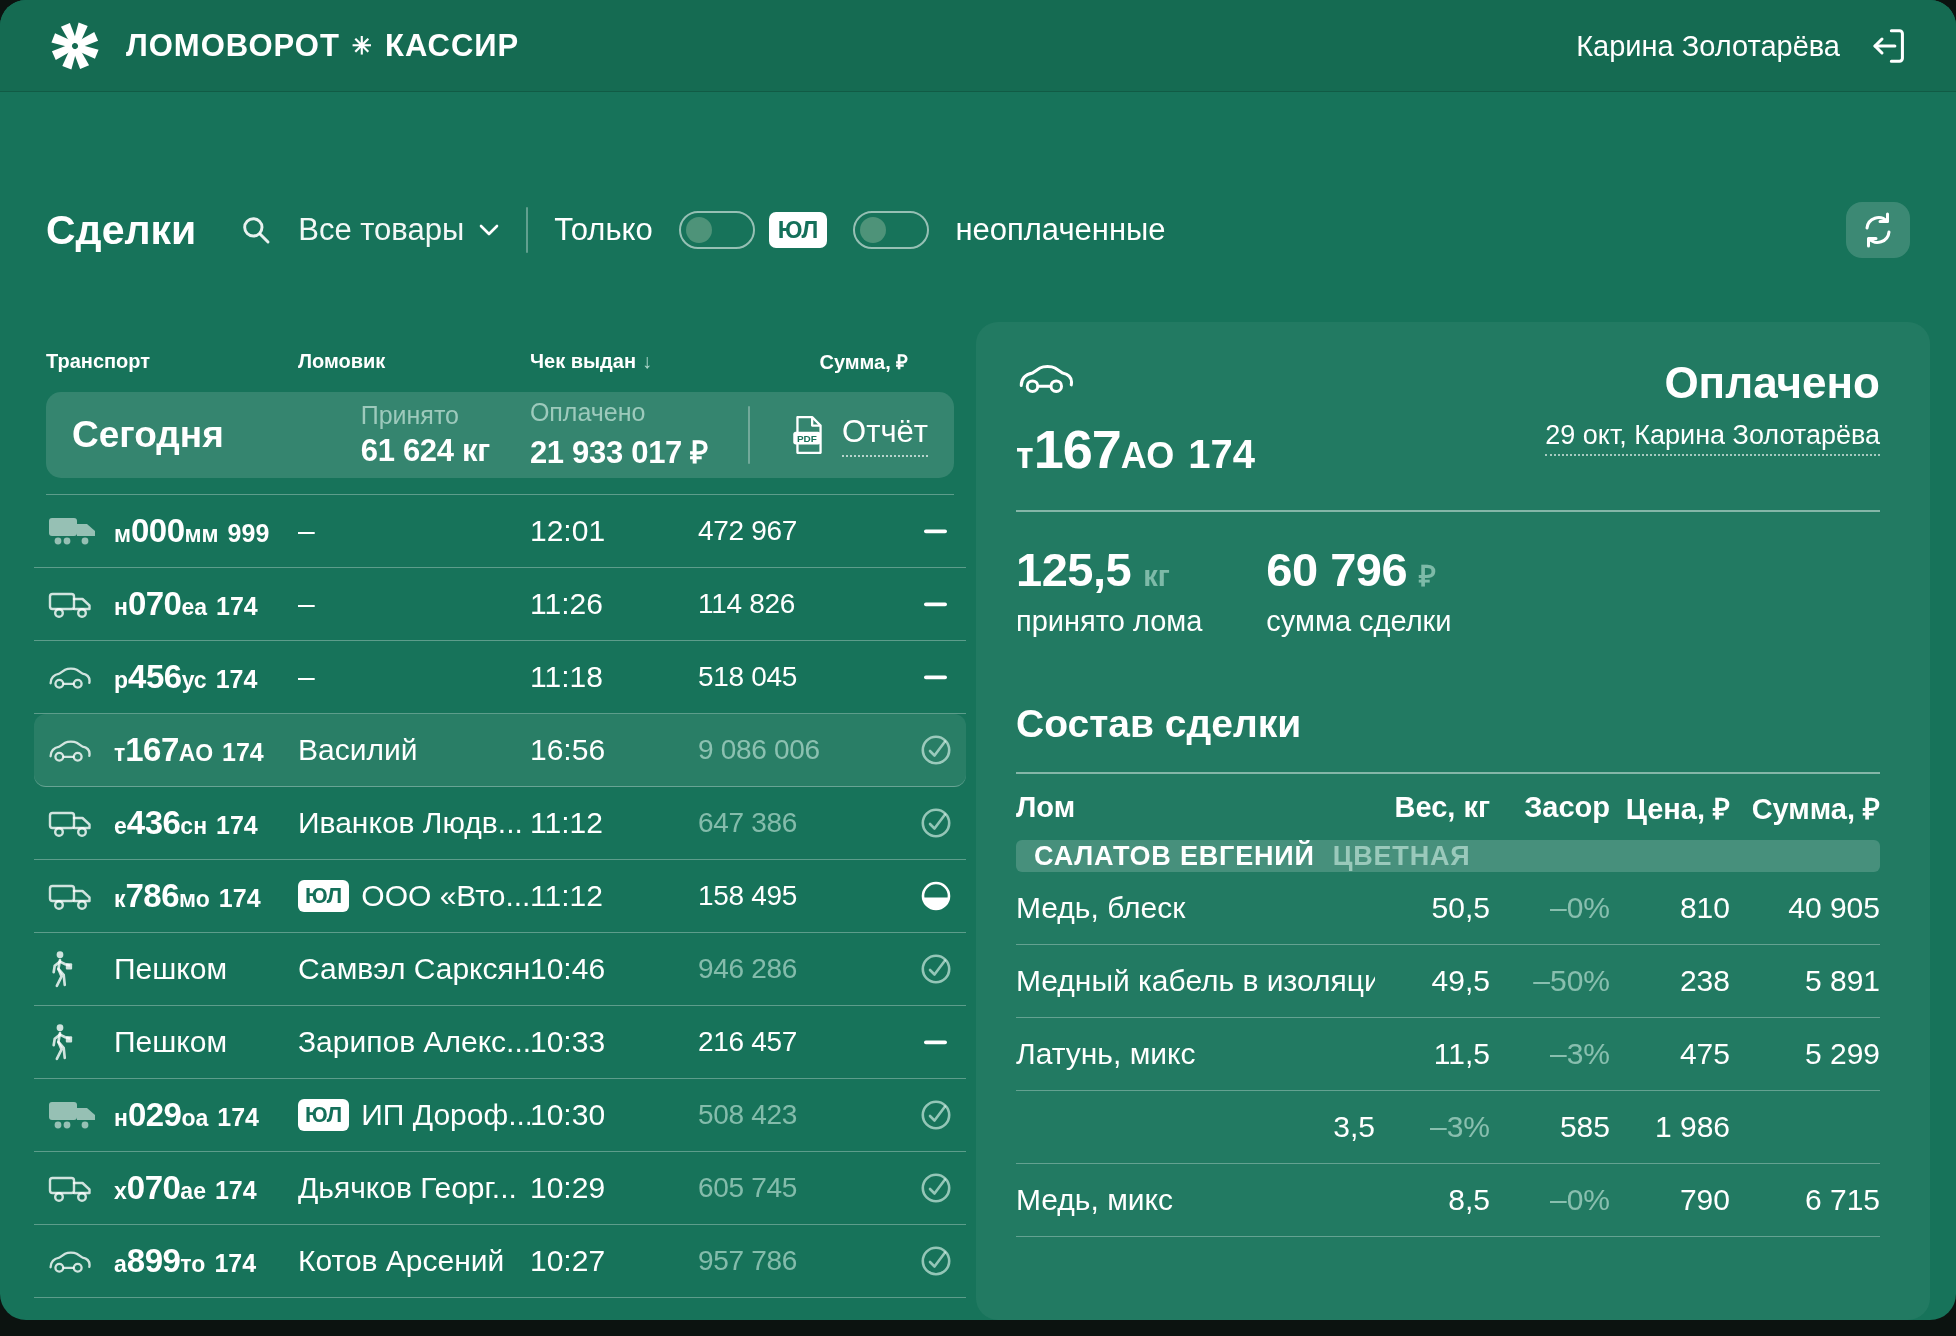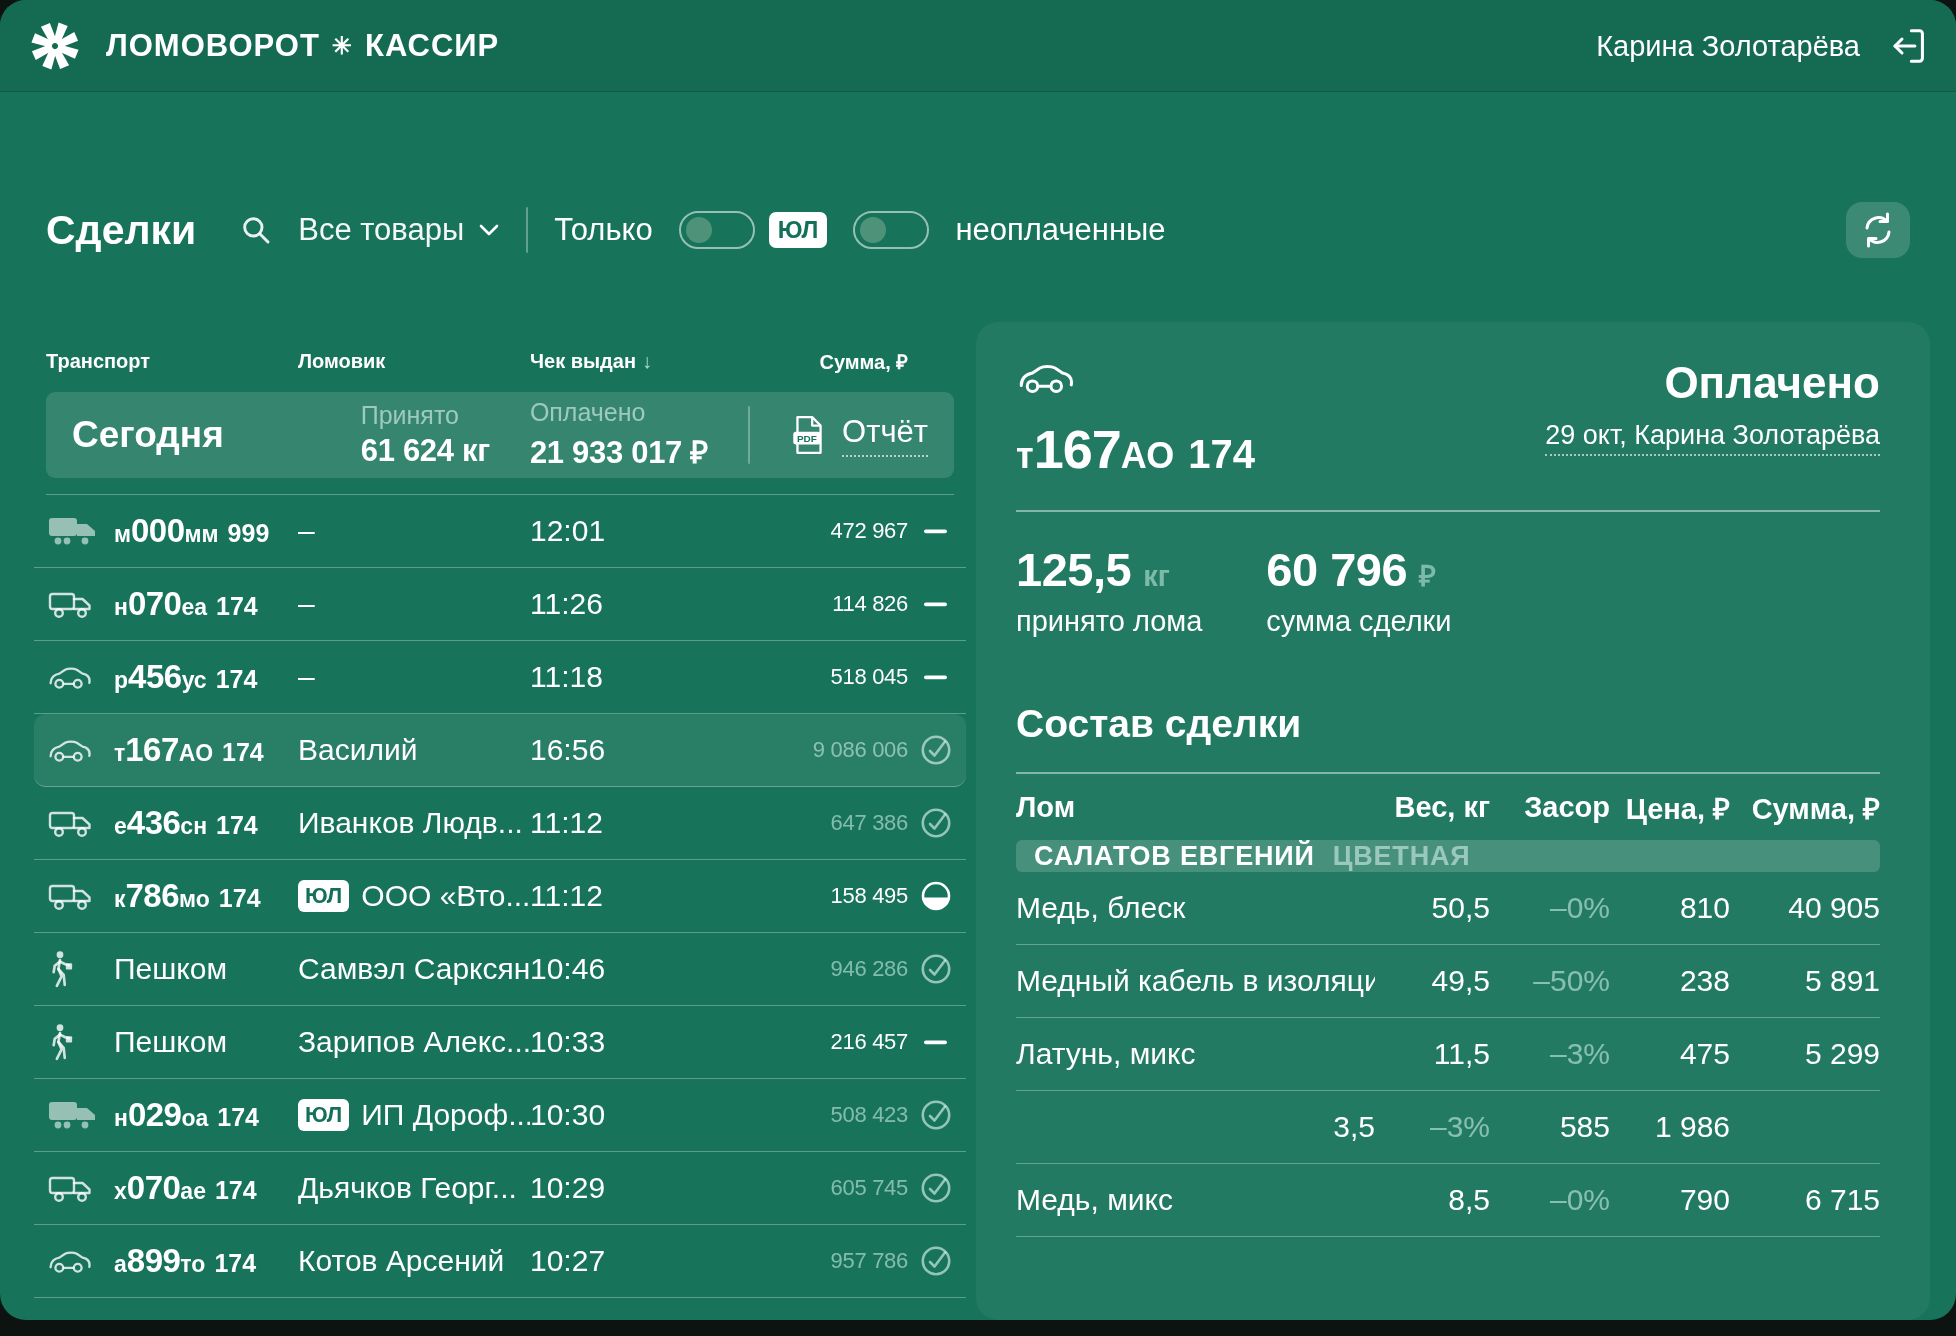--- a/index.html
+++ b/index.html
@@ -10,21 +10,21 @@
     color:#FFFFFF;
     position:relative;
   }
   .canvas {
     position:absolute; left:0; top:0; width:1956px; height:1320px;
     background:#17735A; border-radius:26px; overflow:hidden;
   }
   
   .topbar {
     height:92px; background:#156B52; display:flex; align-items:center;
-    justify-content:space-between; padding:0 26px;
+    justify-content:space-between; padding:0 46px;
     box-shadow: inset 0 -1px 0 rgba(0,0,0,0.15);
   }
   .brand { display:flex; align-items:center; gap:22px; }
   .brand-text { font-size:31px; font-weight:bold; letter-spacing:1px; display:flex; align-items:center; gap:12px; }
   .brand-sep { font-size:24px; }
   .user { display:flex; align-items:center; gap:28px; }
   .user-name { font-size:29px; }
   .icon-btn { background:transparent; border:none; cursor:pointer; padding:0; display:flex; align-items:center; }
   
   .filterbar {
@@ -56,21 +56,21 @@
     margin-left:auto; width:64px; height:56px; border-radius:16px; border:none; cursor:pointer;
     background:rgba(255,255,255,0.16); display:flex; align-items:center; justify-content:center;
   }
   
   .deals { position:absolute; left:46px; top:338px; width:908px; }
   .lgrid { display:grid; grid-template-columns:252px 232px 168px 1fr 46px; align-items:center; }
   .lhead { height:46px; font-size:20px; font-weight:bold; }
   .lhead .col-sum { text-align:right; }
   .sort-arrow { color:rgba(226,248,240,0.75); font-weight:normal; margin-left:6px; }
   .summary {
-    margin-top:8px; height:86px; background:rgba(255,255,255,0.13); border-radius:9px;
+    margin-top:8px; height:86px; background:rgba(255,255,255,0.13); border-radius:15px;
     display:flex; align-items:center; padding:0 26px; gap:40px;
   }
   .summary-title { font-size:37px; font-weight:bold; }
   .sblock { margin-left:auto; }
   .sblock + .sblock { margin-left:0; }
   .sblock .slabel { font-size:25px; color:rgba(226,248,240,0.6); margin-bottom:3px; }
   .sblock .svalue { font-size:31px; font-weight:bold; letter-spacing:-0.3px; }
   .vdiv2 { width:2px; height:58px; background:rgba(255,255,255,0.3); border-radius:1px; }
   .report-btn { background:transparent; border:none; cursor:pointer; display:flex; align-items:center; gap:14px; color:#fff; }
   .report-label { font-family:"Liberation Sans", sans-serif; font-size:31px; color:#fff;
@@ -84,21 +84,21 @@
   .plate { display:inline-flex; align-items:baseline; font-weight:bold; white-space:nowrap; }
   .plate .p-l { font-size:23px; }
   .plate .p-d { font-size:33px; letter-spacing:-0.5px; }
   .plate .p-r { font-size:25px; margin-left:9px; }
   .plate-lg .p-l { font-size:36px; }
   .plate-lg .p-d { font-size:54px; letter-spacing:-1px; }
   .plate-lg .p-r { font-size:40px; margin-left:14px; }
   .cell-lomovik { display:flex; align-items:center; gap:12px; font-size:30px; white-space:nowrap; overflow:hidden; }
   .row-jur-badge { background:#FFFFFF; color:#15705A; font-weight:bold; font-size:22px; padding:3px 7px; border-radius:6px; flex:none; }
   .cell-time { font-size:30px; }
-  .cell-amount { text-align:right; font-size:22px; letter-spacing:-0.3px; white-space:nowrap; }
+  .cell-amount { font-size:28px; letter-spacing:-0.3px; white-space:nowrap; }
   .cell-amount.paid { color:rgba(222,247,238,0.55); }
   .cell-status { display:flex; justify-content:flex-end; }
   
   .detail {
     position:absolute; left:976px; top:322px; width:954px; height:998px;
     background:rgba(255,255,255,0.05); border-radius:22px; padding:36px 50px 0 40px;
   }
   .dhead { display:flex; justify-content:space-between; align-items:flex-start; }
   .dh-left .plate { margin-top:16px; display:inline-flex; }
   .dh-right { text-align:right; }

